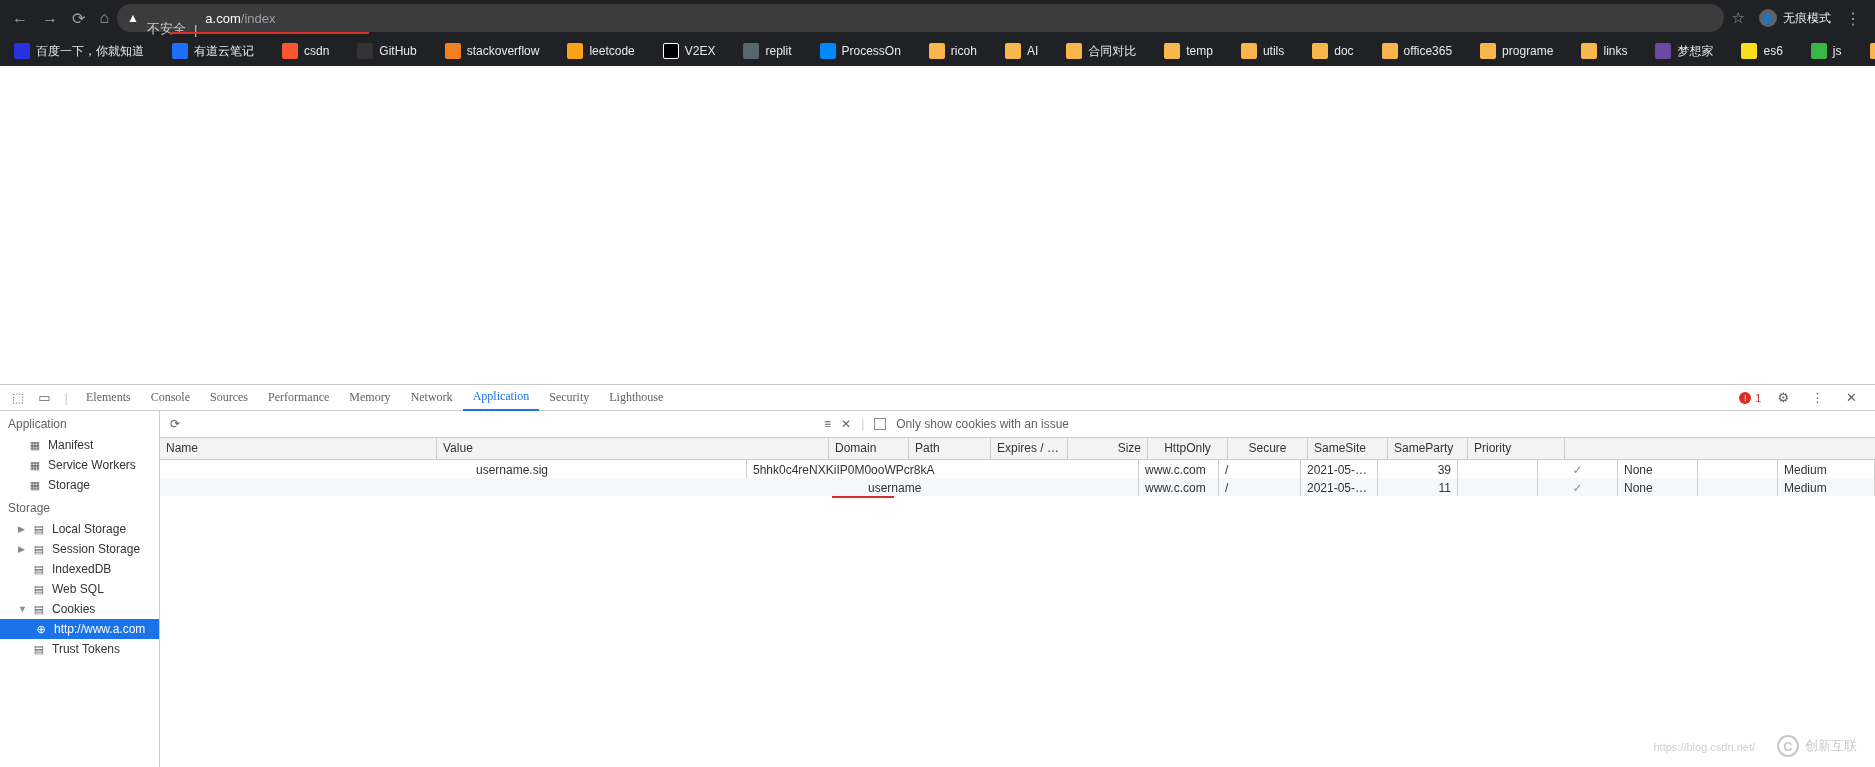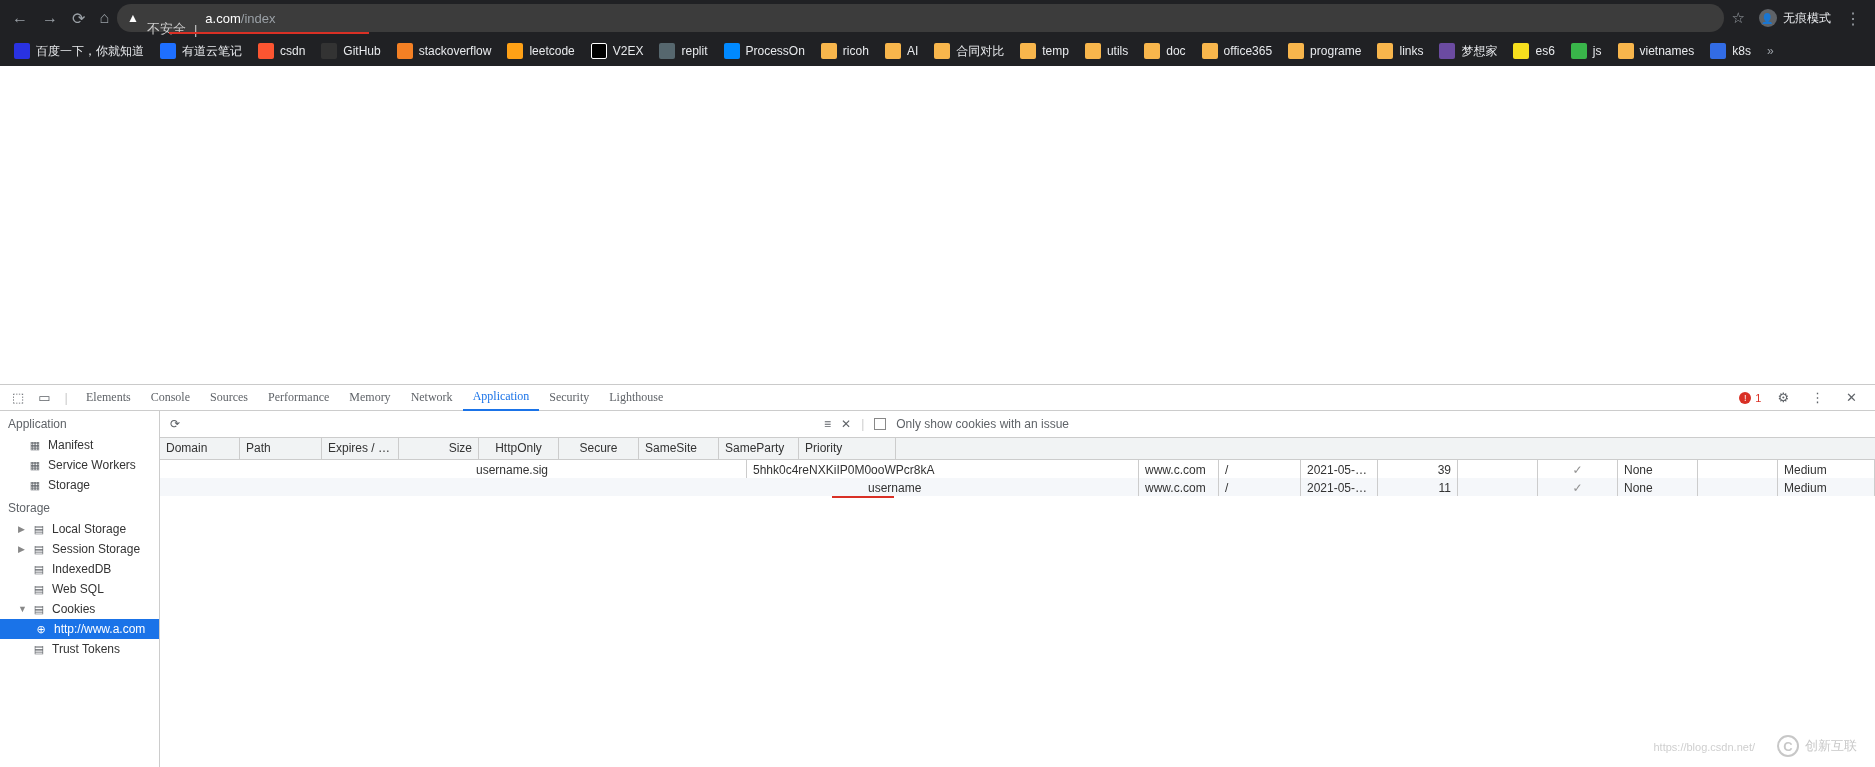--- a/index.html
+++ b/index.html
@@ -12,21 +12,21 @@
 .addr-bar .warn { font-size:12px; }
 .addr-sec { color:#ccc;margin-top:22px; }
 .addr-host { color:#fff; }
 .addr-path { color:#9aa0a6; }
 .underline-red { position:absolute; height:2px; background:#d93025; bottom:-2px; }
 .nav-right { display:flex; align-items:center; gap:14px; padding-right:6px;}
 .nav-right .star { color:#9aa0a6; font-size:15px;}
 .incognito { display:flex; align-items:center; gap:6px; color:#e8eaed; font-size:12px;}
 .incognito-icon { width:18px; height:18px; background:#5f6368; border-radius:50%; display:flex; align-items:center; justify-content:center; font-size:10px;}
 .dots { color:#9aa0a6; font-size:16px; }
-.bookmarks { display:flex; align-items:center; height:30px; padding:0 8px; gap:4px; font-size:12px; color:#e8eaed; overflow:hidden;}
+.bookmarks { display:flex; align-items:center; height:30px; padding:0 8px; gap:16px; font-size:12px; color:#e8eaed; overflow:hidden;}
 .bm { display:flex; align-items:center; gap:6px; padding:0 6px; cursor:pointer; white-space:nowrap;}
 .bm .fav { width:16px; height:16px; border-radius:2px; display:inline-block; }
 .fav-baidu{background:#2932e1;} .fav-yd{background:#1e6fff;} .fav-csdn{background:#fc5531;} .fav-gh{background:#333;}
 .fav-so{background:#f48024;} .fav-lc{background:#ffa116;} .fav-v2{background:#000;border:1px solid #fff;} .fav-replit{background:#56676e;}
 .fav-po{background:#0089ff;} .fav-folder{background:#f8b64c;} .fav-dream{background:#6b4ba1;} .fav-es{background:#f7df1e;}
 .fav-js{background:#39b54a;border-radius:50%;} .fav-k8s{background:#326ce5;border-radius:50%;}
 .chev { color:#9aa0a6; padding:0 6px; cursor:pointer;}
 .page-content { height:318px; background:#fff; }
 .devtools { border-top:1px solid #cacaca; background:#fff;}
 .dt-tabs { display:flex; align-items:center; height:26px; border-bottom:1px solid #ccc; padding:0 6px; gap:2px; font-size:12px; color:#5f6368;}
@@ -276,20 +276,22 @@
         <div class="fbar-mid">
           <span>≡</span>
           <span class="x">✕</span>
           <span style="color:#ccc">|</span>
           <span class="chk"></span>
           <span>Only show cookies with an issue</span>
         </div>
       </div>
       <div class="cookie-table">
         <div class="ct-head" id="ct-head">
+            <div class="col-name">Name</div>
+            <div class="col-value">Value</div>
             <div class="col-domain">Domain</div>
             <div class="col-path">Path</div>
             <div class="col-expires">Expires / Max-...</div>
             <div class="col-size">Size</div>
             <div class="col-httponly">HttpOnly</div>
             <div class="col-secure">Secure</div>
             <div class="col-samesite">SameSite</div>
             <div class="col-sameparty">SameParty</div>
             <div class="col-priority">Priority</div>
           </div>

